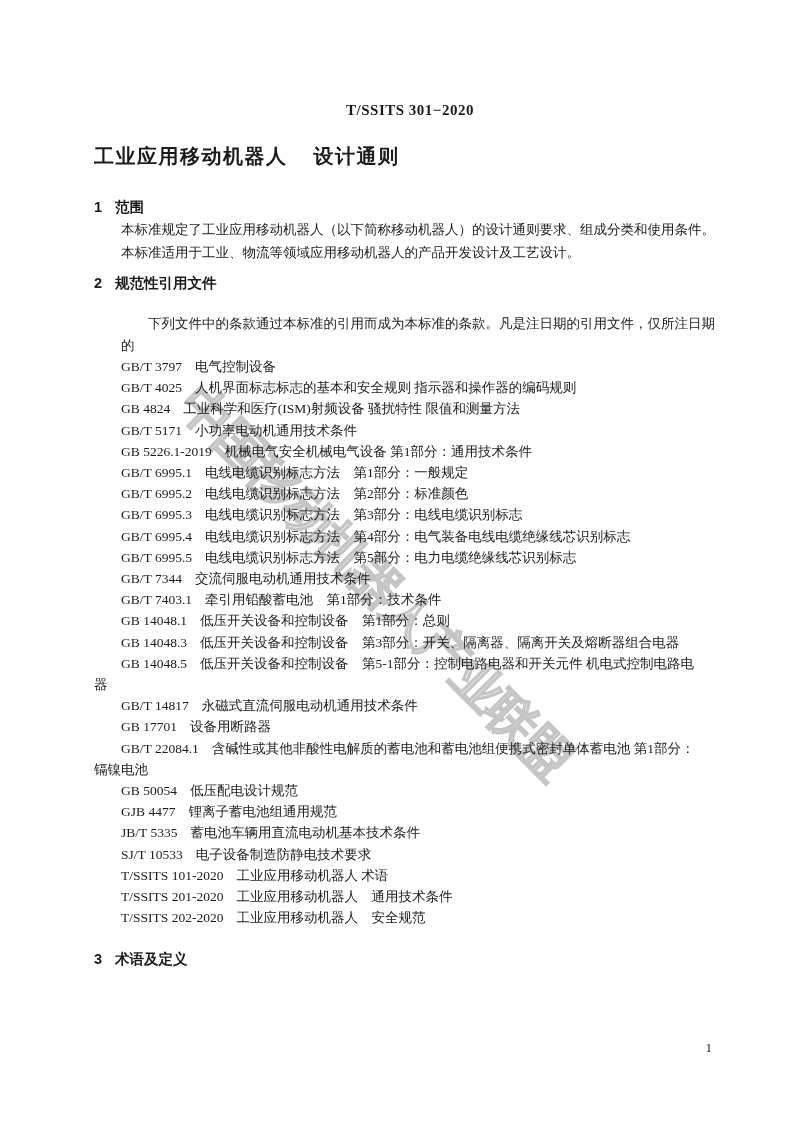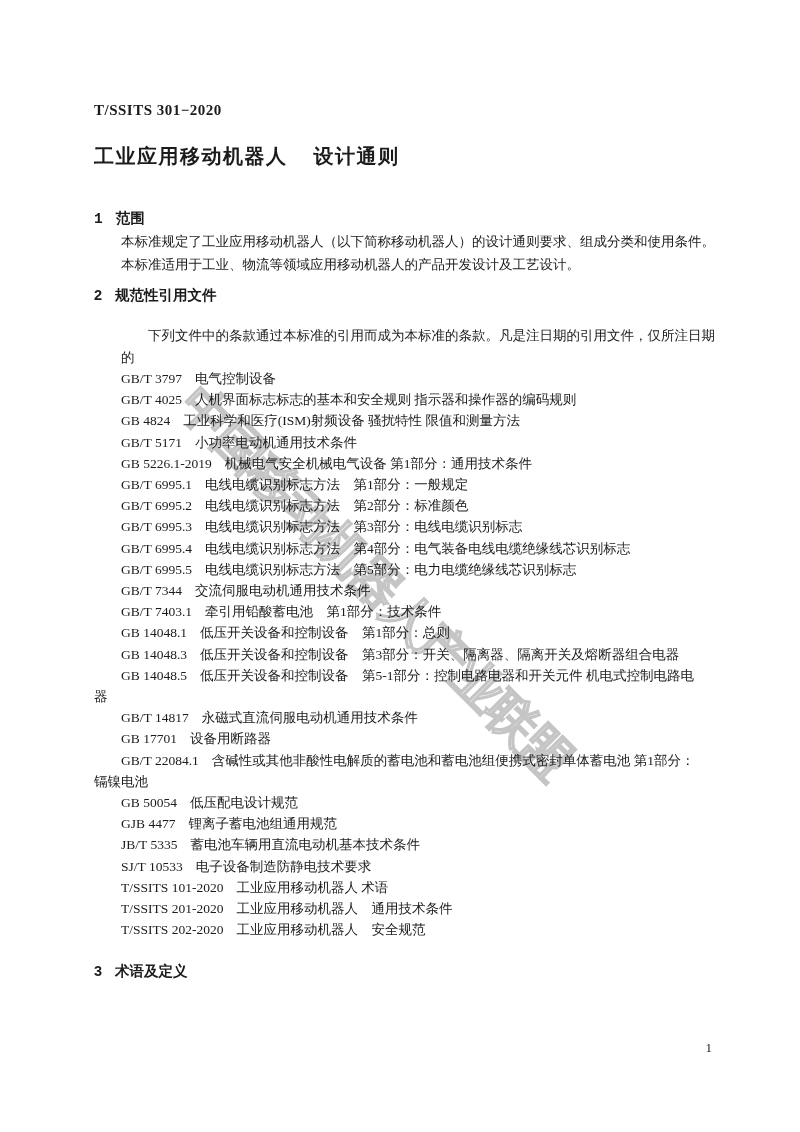--- a/index.html
+++ b/index.html
@@ -27,21 +27,21 @@
     pointer-events:none;
   }
   .content{
     position:absolute;
     left:94px;top:0;
     width:632px;
     z-index:1;
   }
   .doc-ref{
     padding-top:101px;
-    text-align:left;
+    text-align:center;
     font-size:15px;
     font-weight:700;
     line-height:19px;
     letter-spacing:0.5px;
   }
   .doc-title{
     margin:23px 0 0 0;
     text-align:left;
     font-size:20px;
     font-weight:700;
@@ -49,21 +49,21 @@
     letter-spacing:1.5px;
   }
   .title-gap{display:inline-block;width:26px;}
   .sec-heading{
     font-family:"Liberation Sans","DejaVu Sans",sans-serif;
     font-size:14.5px;
     font-weight:700;
     line-height:20px;
   }
   .sec-num{margin-right:13px;}
-  #heading-scope{margin-top:40px;font-family:Liberation Mono, monospace;}
+  #heading-scope{margin-top:28px;}
   #heading-references{margin-top:9px;}
   #heading-terms{margin-top:21px;}
   .scope-paras{margin-top:2px;}
   .scope-paras .body-line{line-height:22.5px;}
   .intro-paras{margin-top:20px;margin-left:27px;}
   .intro-paras .body-line{line-height:21.5px;}
   .body-line{
     font-size:13.5px;
   }
   .body-line.indent{text-indent:27px;}

